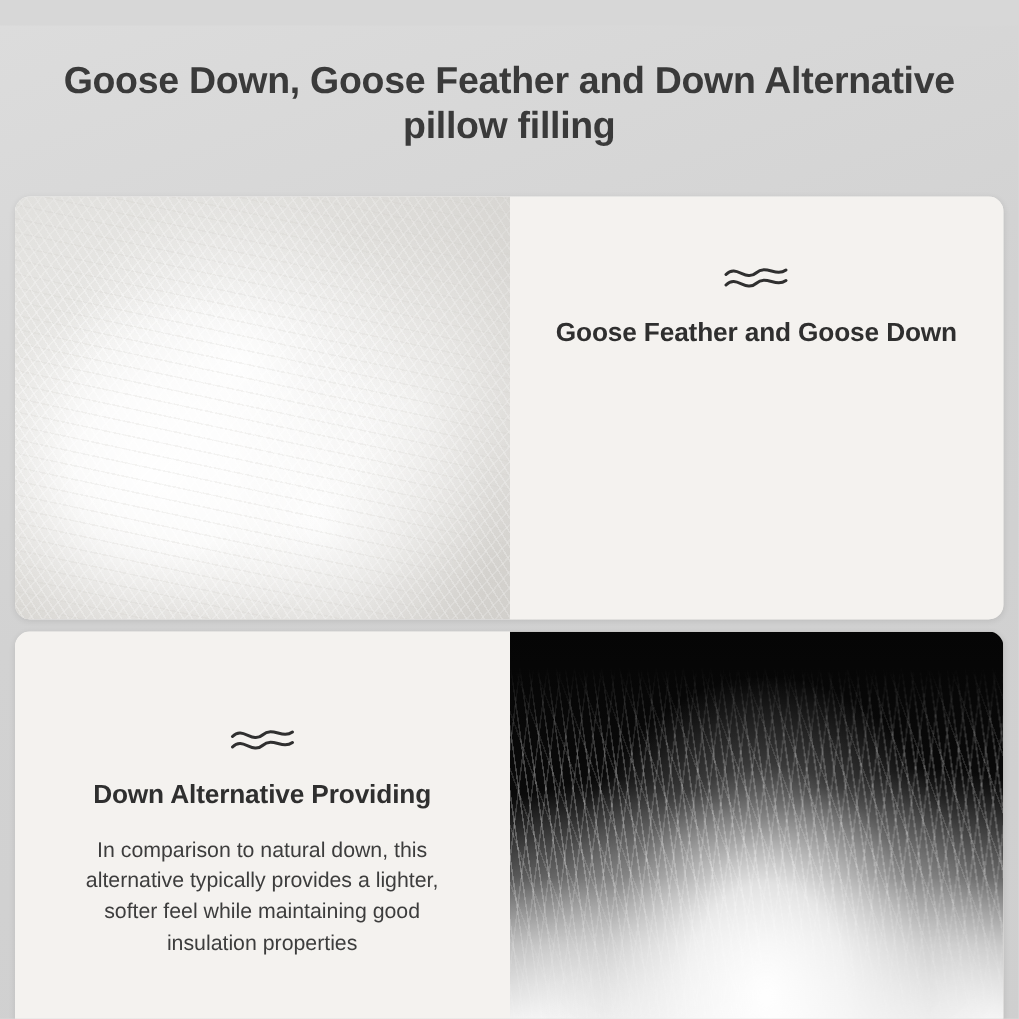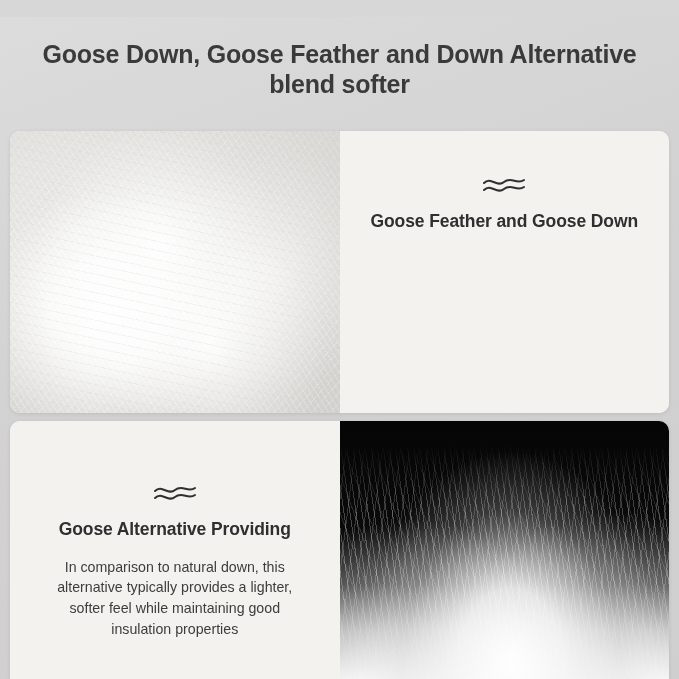--- a/index.html
+++ b/index.html
@@ -128,21 +128,21 @@
     -webkit-mask-image: linear-gradient(180deg, rgba(0,0,0,0) 8%, rgba(0,0,0,0.9) 30%, rgba(0,0,0,1) 55%, rgba(0,0,0,0.35) 80%, rgba(0,0,0,0) 100%);
             mask-image: linear-gradient(180deg, rgba(0,0,0,0) 8%, rgba(0,0,0,0.9) 30%, rgba(0,0,0,1) 55%, rgba(0,0,0,0.35) 80%, rgba(0,0,0,0) 100%);
     opacity: 0.9;
   }
 </style>
 </head>
 <body>
 
 <div class="page">
 
-  <h1 class="headline">Goose Down, Goose Feather and Down Alternative blend softer</h1>
+  <h1 class="headline">Goose Down, Goose Feather and Down Alternative pillow filling</h1>
 
   <div class="card card-top">
     <div class="panel-img">
       <div class="feather-photo"></div>
       <div class="feather-vignette"></div>
     </div>
     <div class="panel-text top-pad">
       <div class="wave-icon">
         <svg width="44" height="20" viewBox="0 0 44 20" aria-hidden="true">
           <path d="M2 7 C 9 0, 15 12, 22 6 C 29 0, 35 9, 42 4" fill="none" stroke="#2f2f2f" stroke-width="2" stroke-linecap="round"></path>
@@ -154,21 +154,21 @@
   </div>
 
   <div class="card card-bottom">
     <div class="panel-text">
       <div class="wave-icon">
         <svg width="44" height="20" viewBox="0 0 44 20" aria-hidden="true">
           <path d="M2 7 C 9 0, 15 12, 22 6 C 29 0, 35 9, 42 4" fill="none" stroke="#2f2f2f" stroke-width="2" stroke-linecap="round"></path>
           <path d="M2 14 C 9 7, 15 19, 22 13 C 29 7, 35 16, 42 11" fill="none" stroke="#2f2f2f" stroke-width="2" stroke-linecap="round"></path>
         </svg>
       </div>
-      <div class="card-title">Goose Alternative Providing</div>
+      <div class="card-title">Down Alternative Providing</div>
       <div class="card-body">In comparison to natural down, this alternative typically provides a lighter, softer feel while maintaining good insulation properties</div>
     </div>
     <div class="panel-img">
       <div class="fiber-photo"></div>
     </div>
   </div>
 
 </div>
 
 </body></html>

